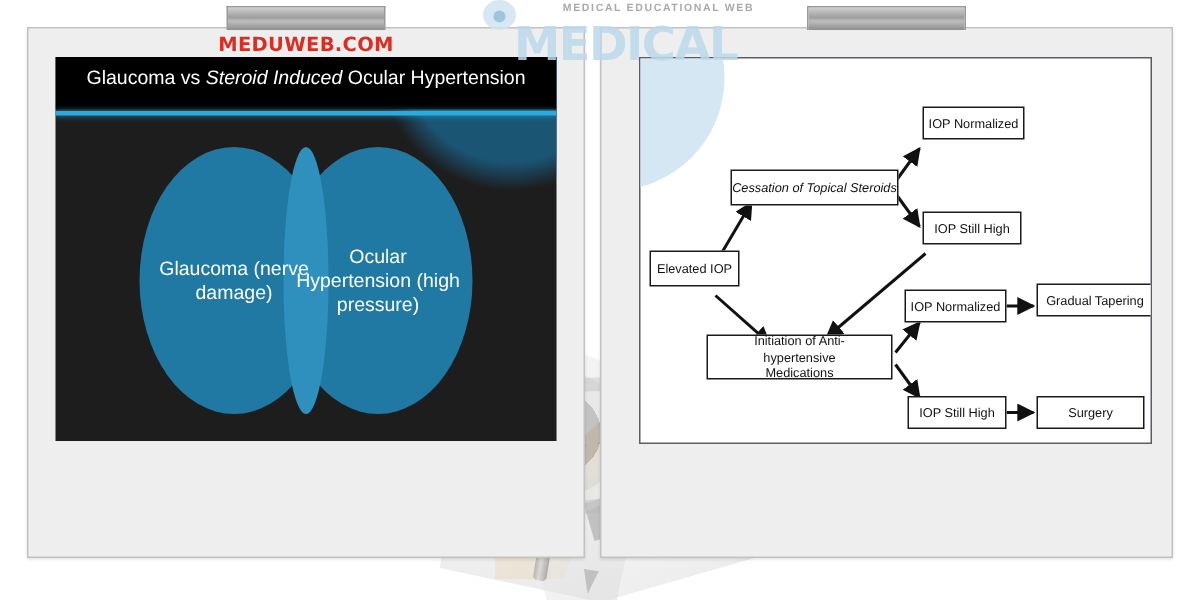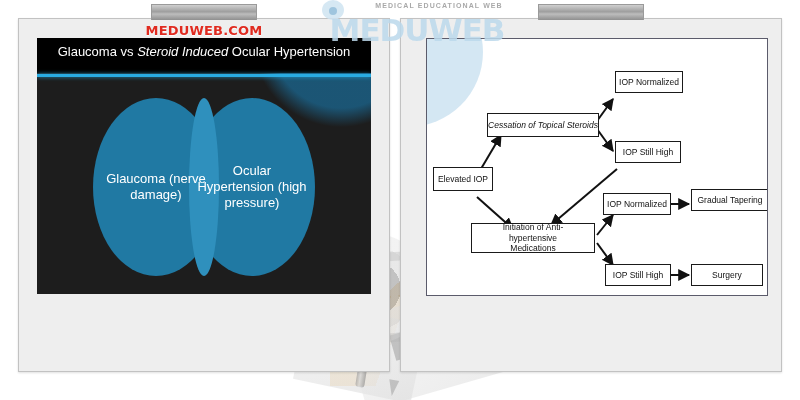--- a/index.html
+++ b/index.html
@@ -270,14 +270,14 @@
       <div class="node" style="left:178px;top:225px;width:66px;height:22px;">IOP Still High</div>
 
       <div class="node" style="left:264px;top:225px;width:72px;height:22px;">Surgery</div>
     </div>
   </div>
 </div>
 
 <div class="watermark">
   <div class="wm-eyeicon"></div>
   <div class="wm-tag">MEDICAL EDUCATIONAL WEB</div>
-  <div class="wm-word">MEDUWEB</div>
+  <div class="wm-word">MEDICAL</div>
 </div>
 
 </body></html>

